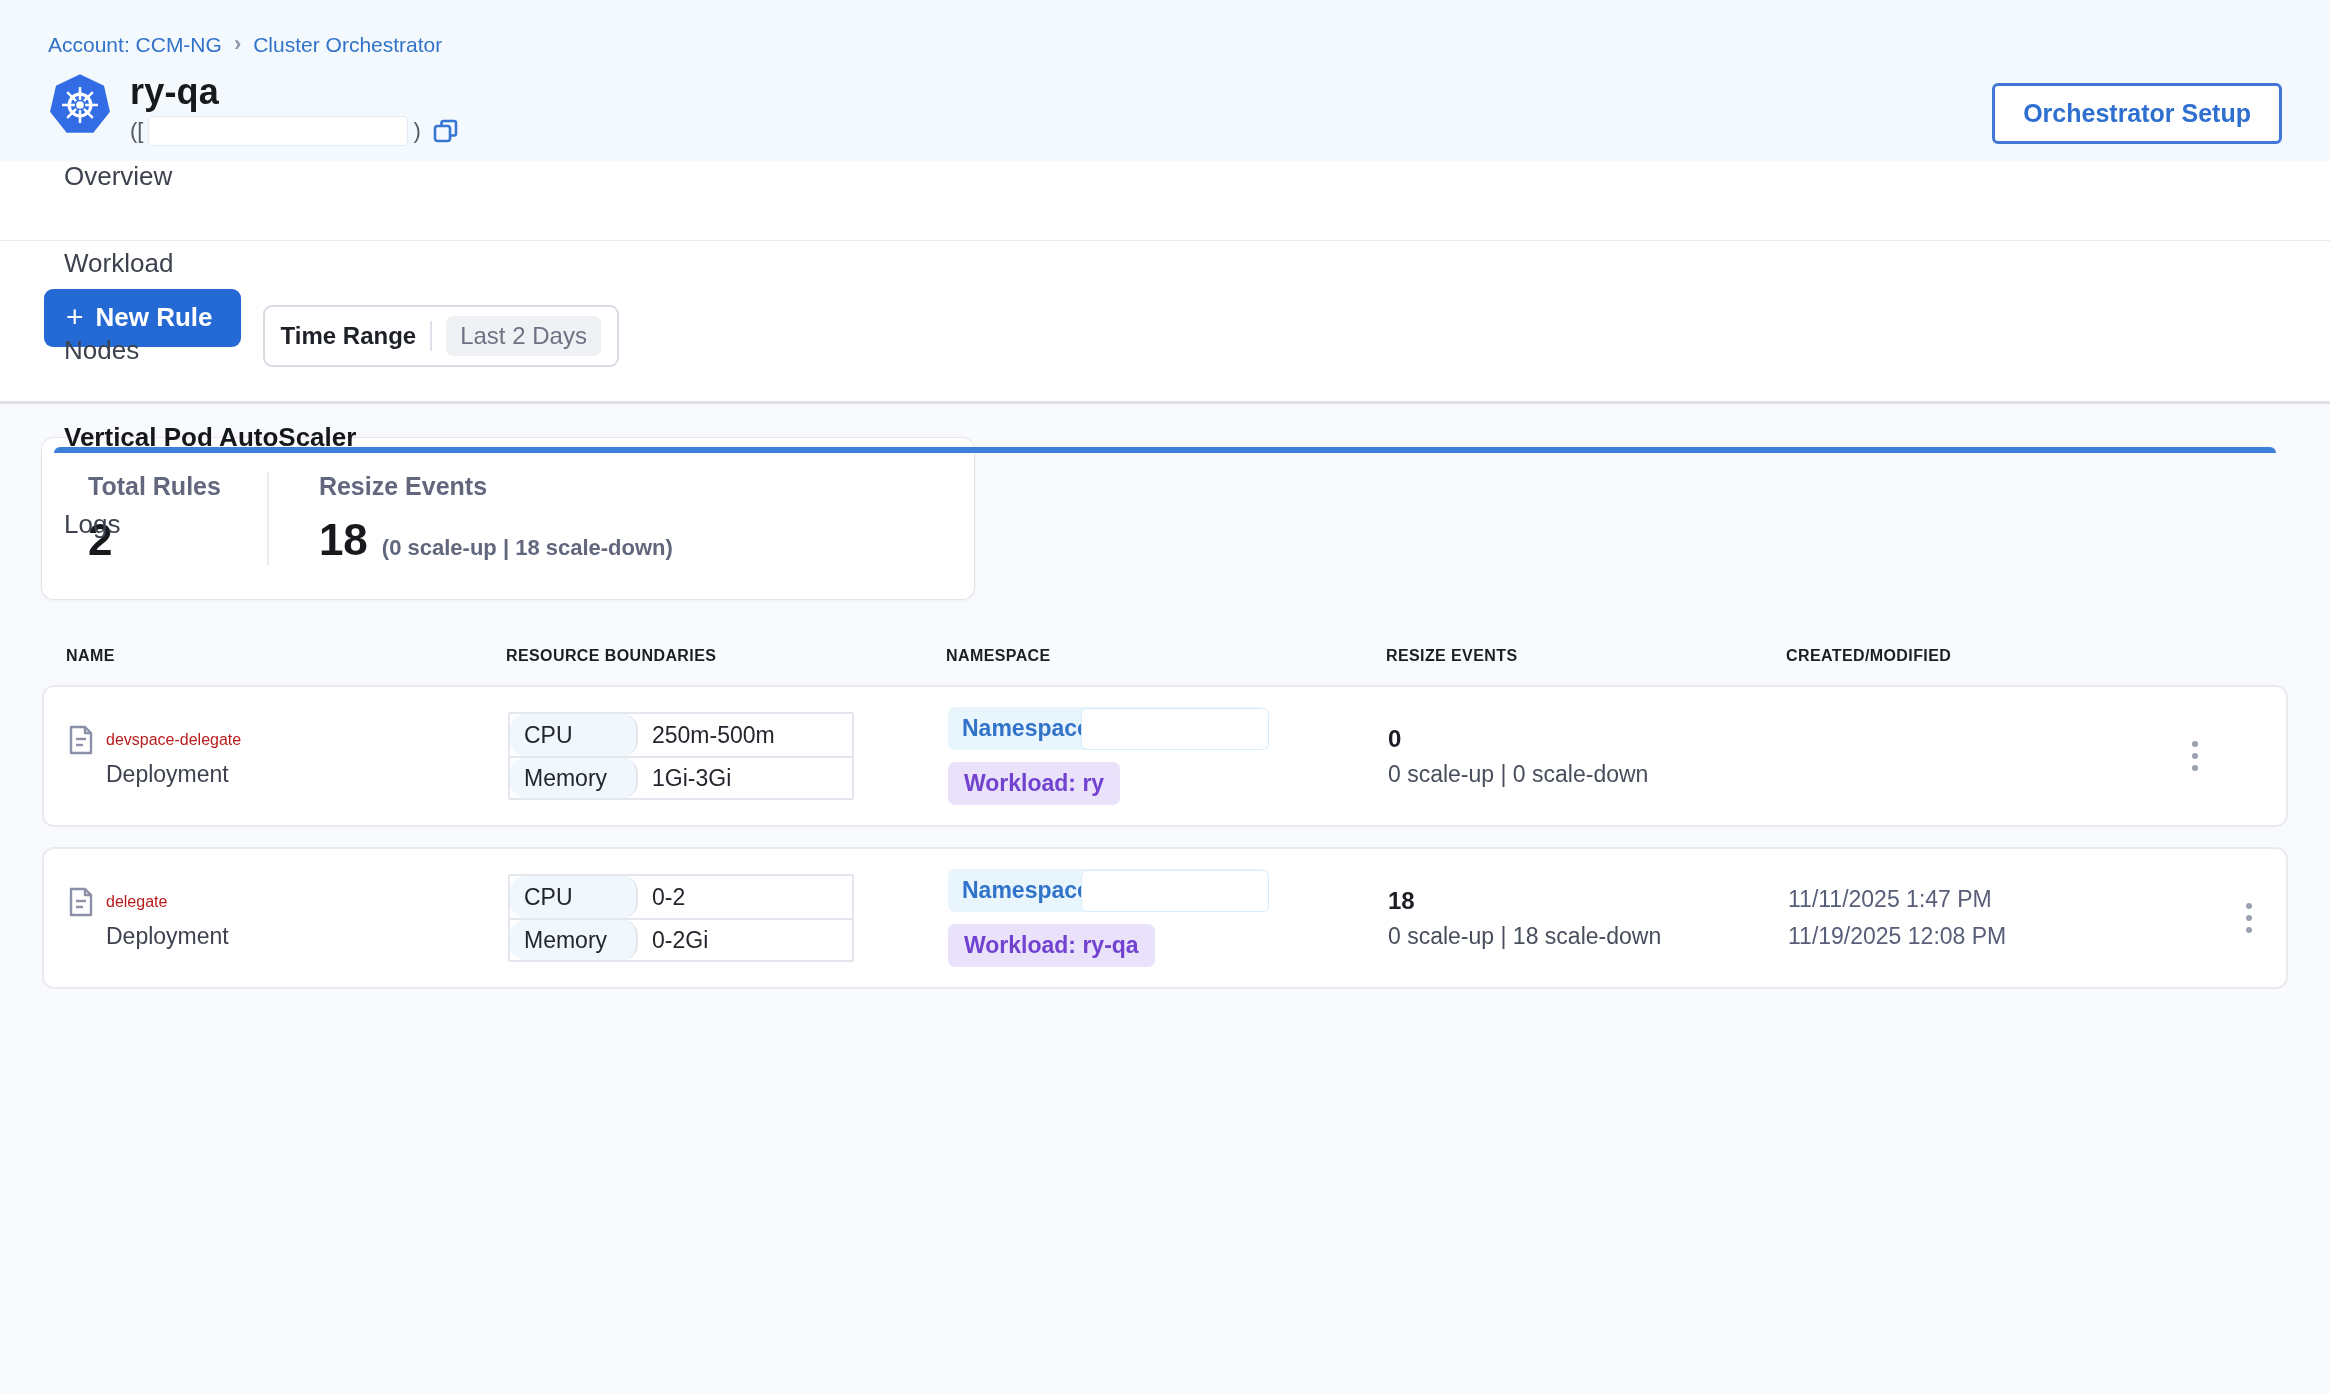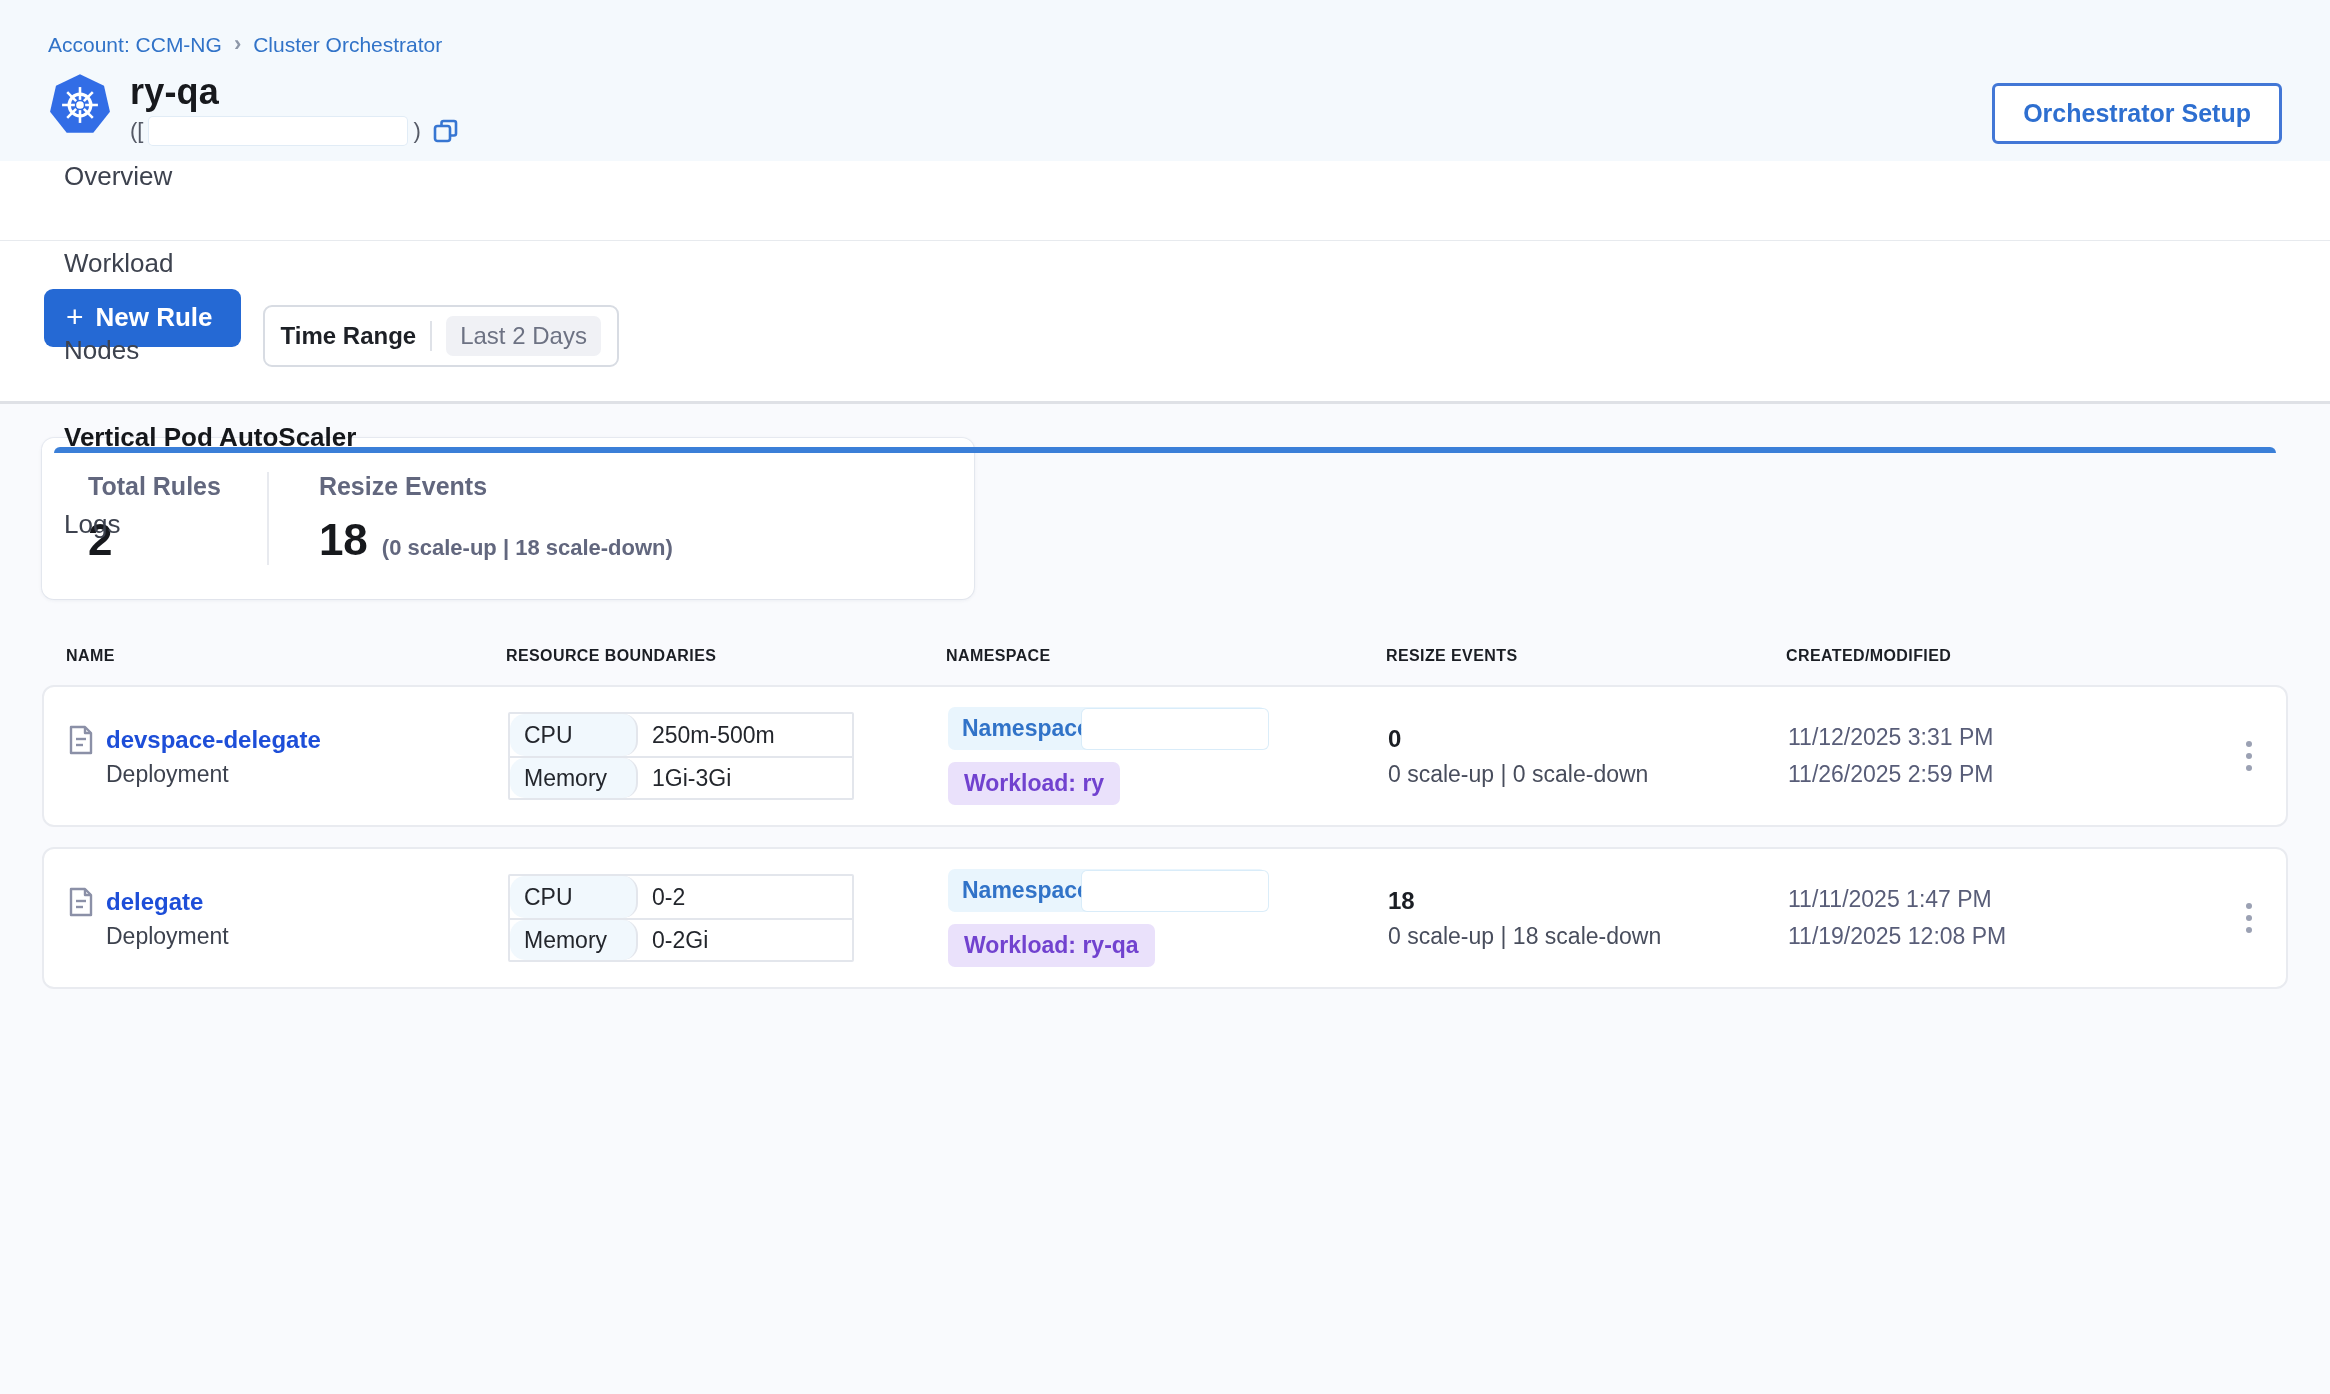--- a/index.html
+++ b/index.html
@@ -54,21 +54,21 @@
 
   
   .grid { display:grid; grid-template-columns:440px 440px 440px 400px 420px 1fr; align-items:center; }
   .table-head { padding:18px 24px 20px 24px; }
   .th { font-size:16px; font-weight:bold; color:#1b1e24; letter-spacing:.4px; }
   .rule-row { background:#fff; border:2px solid #e9ebf0; border-radius:12px; height:142px; padding:0 24px; margin-bottom:20px; }
 
   .name-cell { display:flex; flex-direction:column; gap:6px; }
   .name-line { display:flex; align-items:center; gap:12px; }
   .doc-icon { width:26px; height:30px; flex:0 0 auto; }
-  .rule-name { font-size:24px; font-weight:bold; color:#1d4ed8; }
+  .rule-name { font-size:16px; font-weight:normal; color:#b91c1c; }
   .rule-kind { font-size:23px; color:#3d424e; margin-left:38px; }
 
   .bounds-table { width:346px; border:2px solid #e3e6ec; border-radius:2px; }
   .bounds-row { display:flex; height:42px; }
   .bounds-row + .bounds-row { border-top:2px solid #e3e6ec; }
   .bounds-label { width:128px; background:#f1f8fd; display:flex; align-items:center; padding-left:14px;
                   font-size:23px; color:#23262c; border-right:2px solid #e3e6ec;border-radius:15px; }
   .bounds-value { flex:1; display:flex; align-items:center; padding-left:14px; font-size:23px; color:#23262c; }
 
   .ns-cell { display:flex; flex-direction:column; align-items:flex-start; gap:12px; }
@@ -207,24 +207,20 @@
         <div class="ns-pill">
           <span>Namespace: l</span>
           <span class="ns-redaction"></span>
         </div>
         <div class="wl-pill">Workload: ry</div>
       </div>
       <div class="resize-cell">
         <div class="resize-count">0</div>
         <div class="resize-detail">0 scale-up | 0 scale-down</div>
       </div>
-      <div class="dates-cell">
-        <div>11/12/2025 3:31 PM</div>
-        <div>11/26/2025 2:59 PM</div>
-      </div>
       <div class="kebab">
           <span></span>
           <span></span>
           <span></span>
         </div>
     </div>
 
     <div class="grid rule-row">
       <div class="name-cell">
         <div class="name-line">

